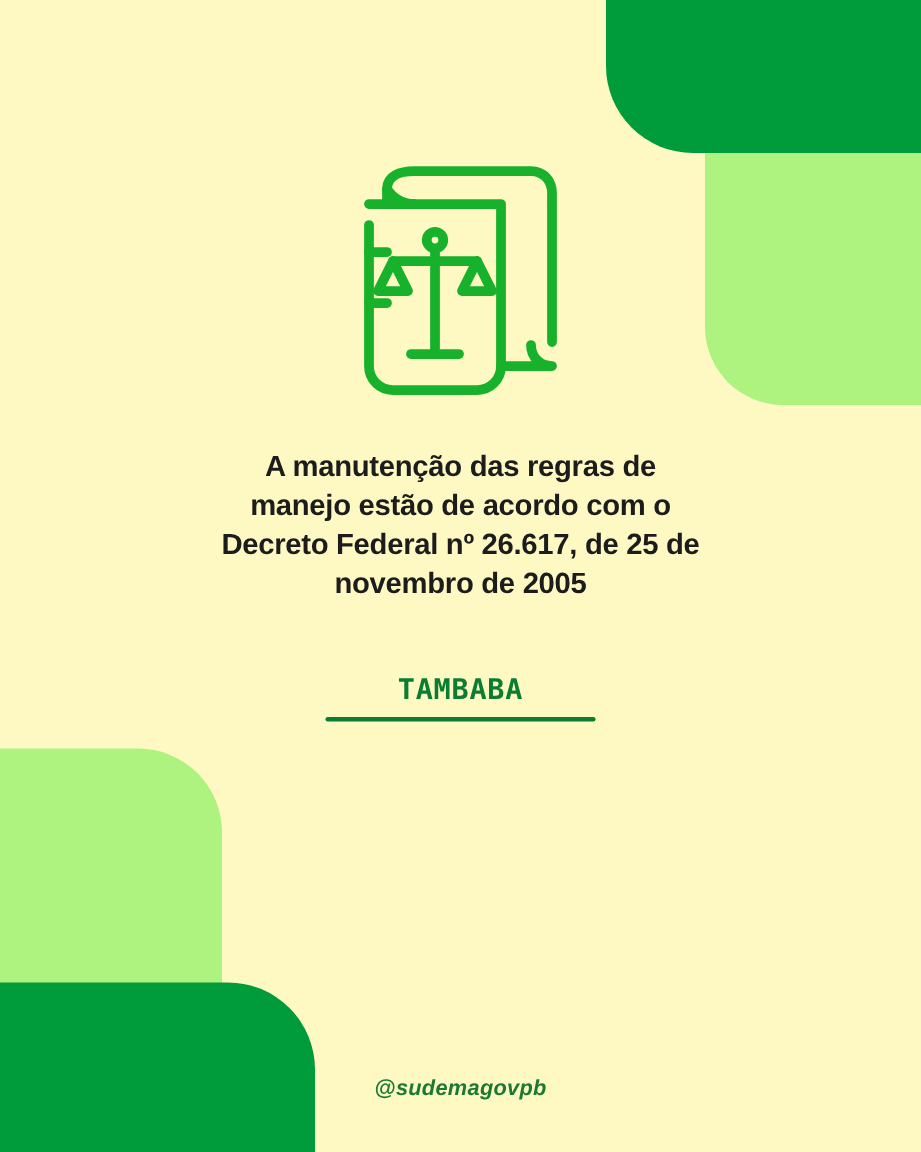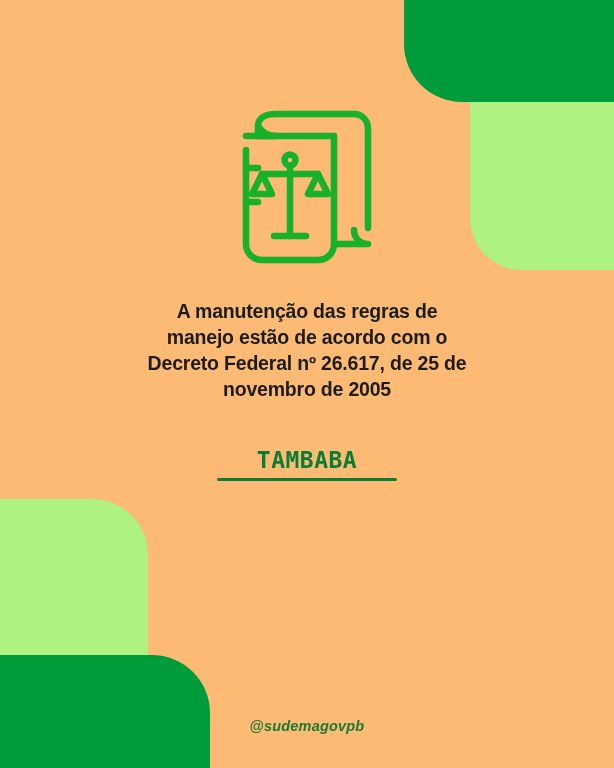--- a/index.html
+++ b/index.html
@@ -14,21 +14,21 @@
     background: #ffffff;
     overflow: hidden;
     position: relative;
   }
 
   .canvas {
     position: absolute;
     inset: 0;
     width: 614px;
     height: 768px;
-    background: #fdba74;
+    background: #fef9c3;
     overflow: hidden;
   }
 
   
 
   
   .shape-top-dark {
     position: absolute;
     top: 0;
     left: 404px;
@@ -111,21 +111,21 @@
     font-size: 10.5px;
     font-weight: bold;
     letter-spacing: 1.1px;
     color: #0a7d32;
     text-transform: uppercase;
     white-space: nowrap;
   }
 
   .brand-name {
     font-family: "DejaVu Sans Mono", monospace;
-    font-size: 23px;
+    font-size: 19px;
     font-weight: bold;
     letter-spacing: 0.5px;
     color: #0a7d32;
     line-height: 26px;
     margin-top: 1px;
   }
 
   .brand-rule {
     width: 180px;
     height: 3px;

